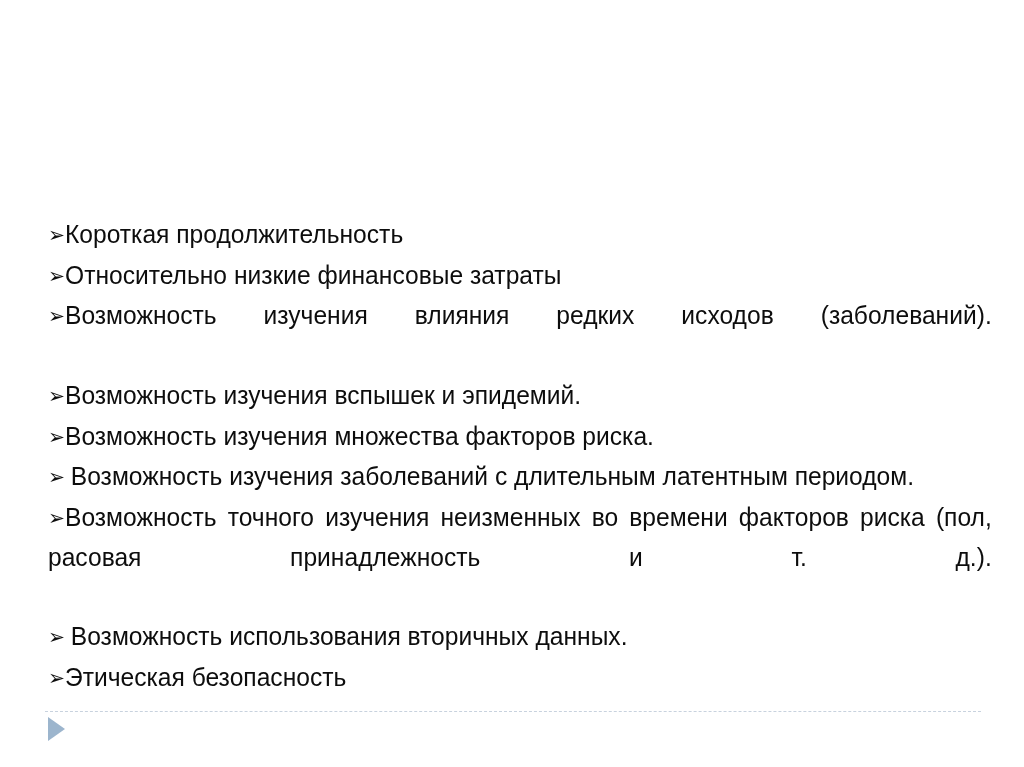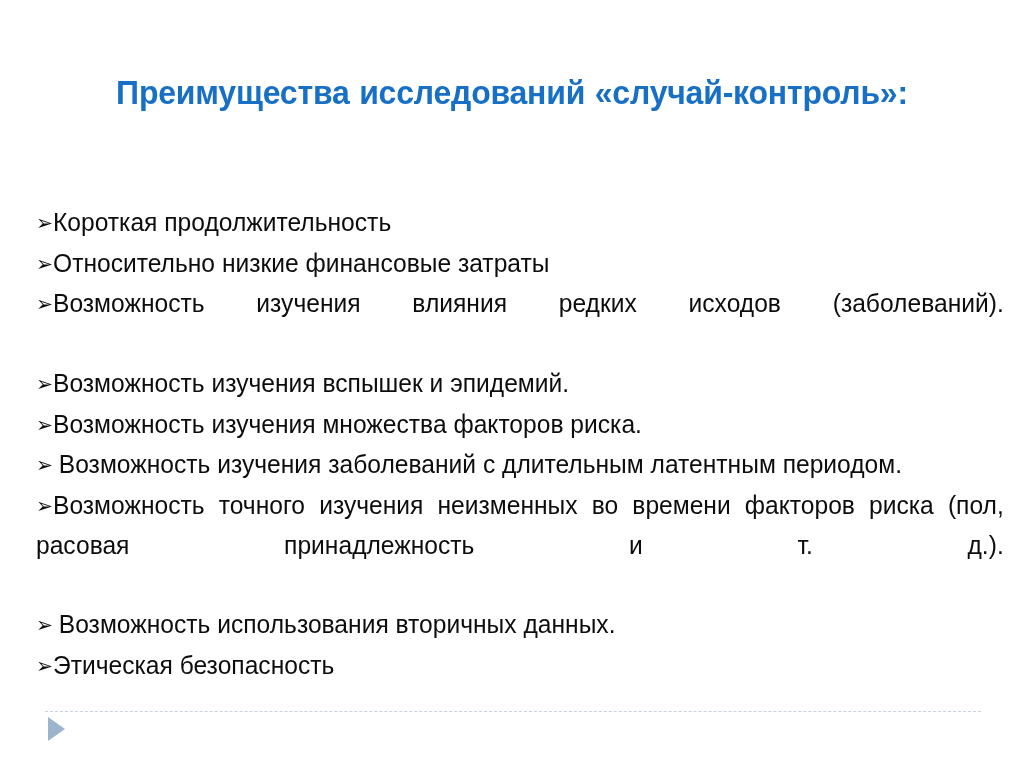--- a/index.html
+++ b/index.html
@@ -44,21 +44,21 @@
   }
 
   
   .body-box {
     position: absolute;
     left: 36px;
     top: 203px;
     width: 968px;
   }
   .bullet-list {
-    margin: 0;
+    margin: 12px;
     padding: 0;
     list-style: none;
   }
   .bullet-item {
     position: relative;
     font-family: "Liberation Sans Narrow", "Liberation Sans", "DejaVu Sans", sans-serif;
     font-size: 25.5px;
     line-height: 39.5px;
     color: #0d0d0d;
     text-align: left;
@@ -105,23 +105,20 @@
     border-top: 12px solid transparent;
     border-bottom: 12px solid transparent;
     border-left: 17px solid #9cb5cd;
   }
 </style>
 </head>
 <body>
 
 <div class="slide">
 
-  <div class="title-box">
-    <h1 class="slide-title">Преимущества исследований «случай-контроль»:</h1>
-  </div>
 
   <div class="body-box">
     <ul class="bullet-list">
         <li class="bullet-item"><span class="marker">➢</span><span class="bullet-text">Короткая продолжительность</span></li>
         <li class="bullet-item"><span class="marker">➢</span><span class="bullet-text">Относительно низкие финансовые затраты</span></li>
         <li class="bullet-item justify"><span class="marker">➢</span><span class="bullet-text">Возможность изучения влияния редких исходов (заболеваний).</span></li>
         <li class="bullet-item"><span class="marker">➢</span><span class="bullet-text">Возможность изучения вспышек и эпидемий.</span></li>
         <li class="bullet-item"><span class="marker">➢</span><span class="bullet-text">Возможность изучения множества факторов риска.</span></li>
         <li class="bullet-item"><span class="marker spaced">➢</span><span class="bullet-text">Возможность изучения заболеваний с длительным латентным периодом.</span></li>
         <li class="bullet-item justify"><span class="marker">➢</span><span class="bullet-text">Возможность точного изучения неизменных во времени факторов риска (пол, расовая принадлежность и т. д.).</span></li>

